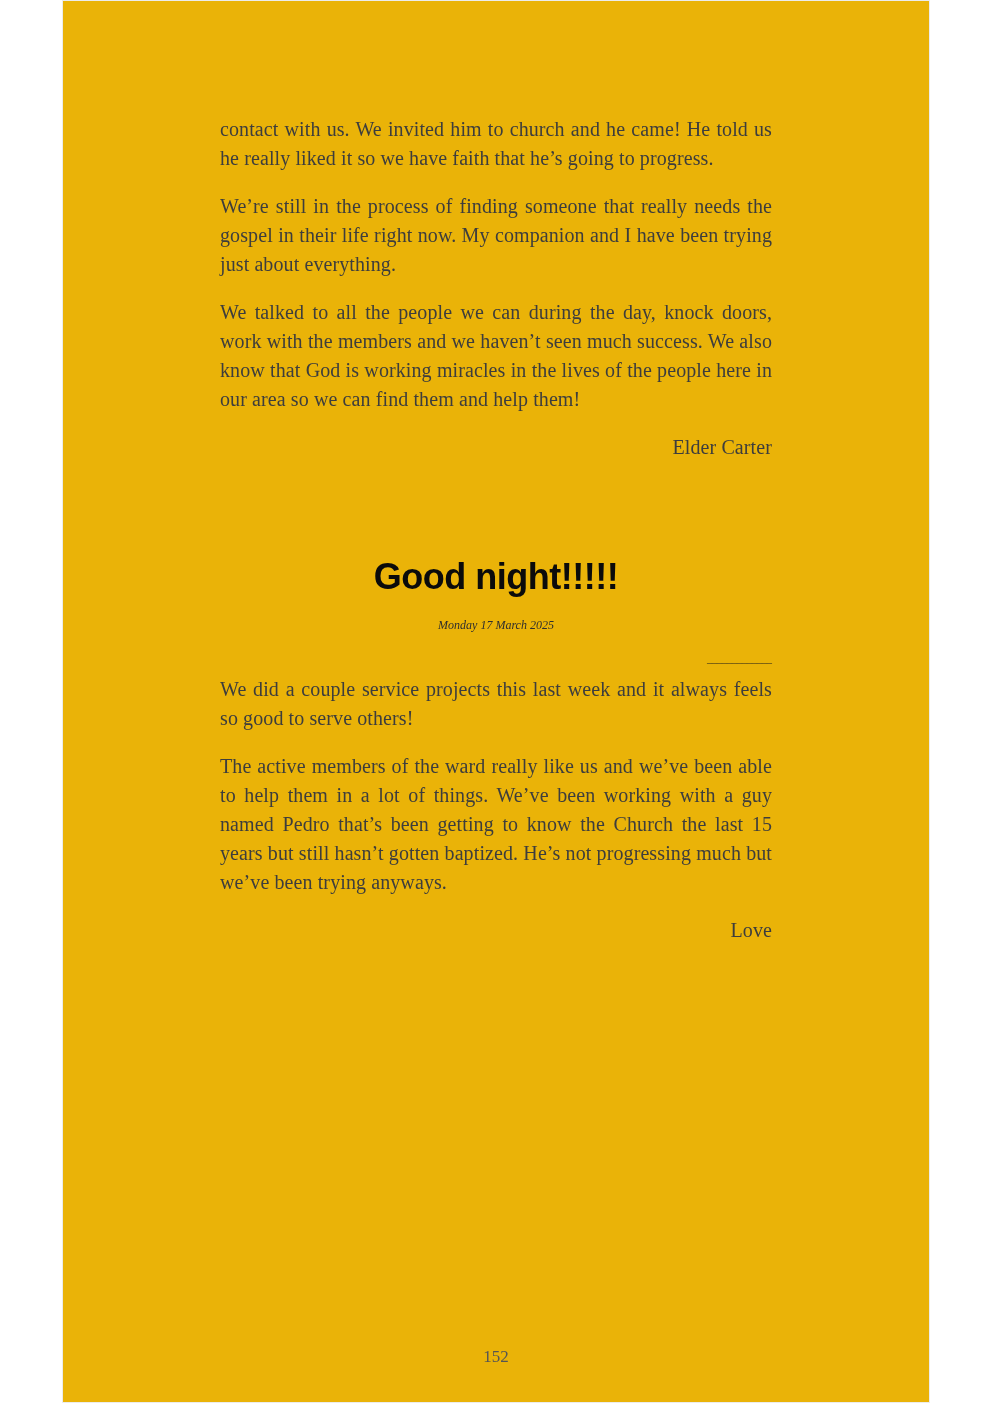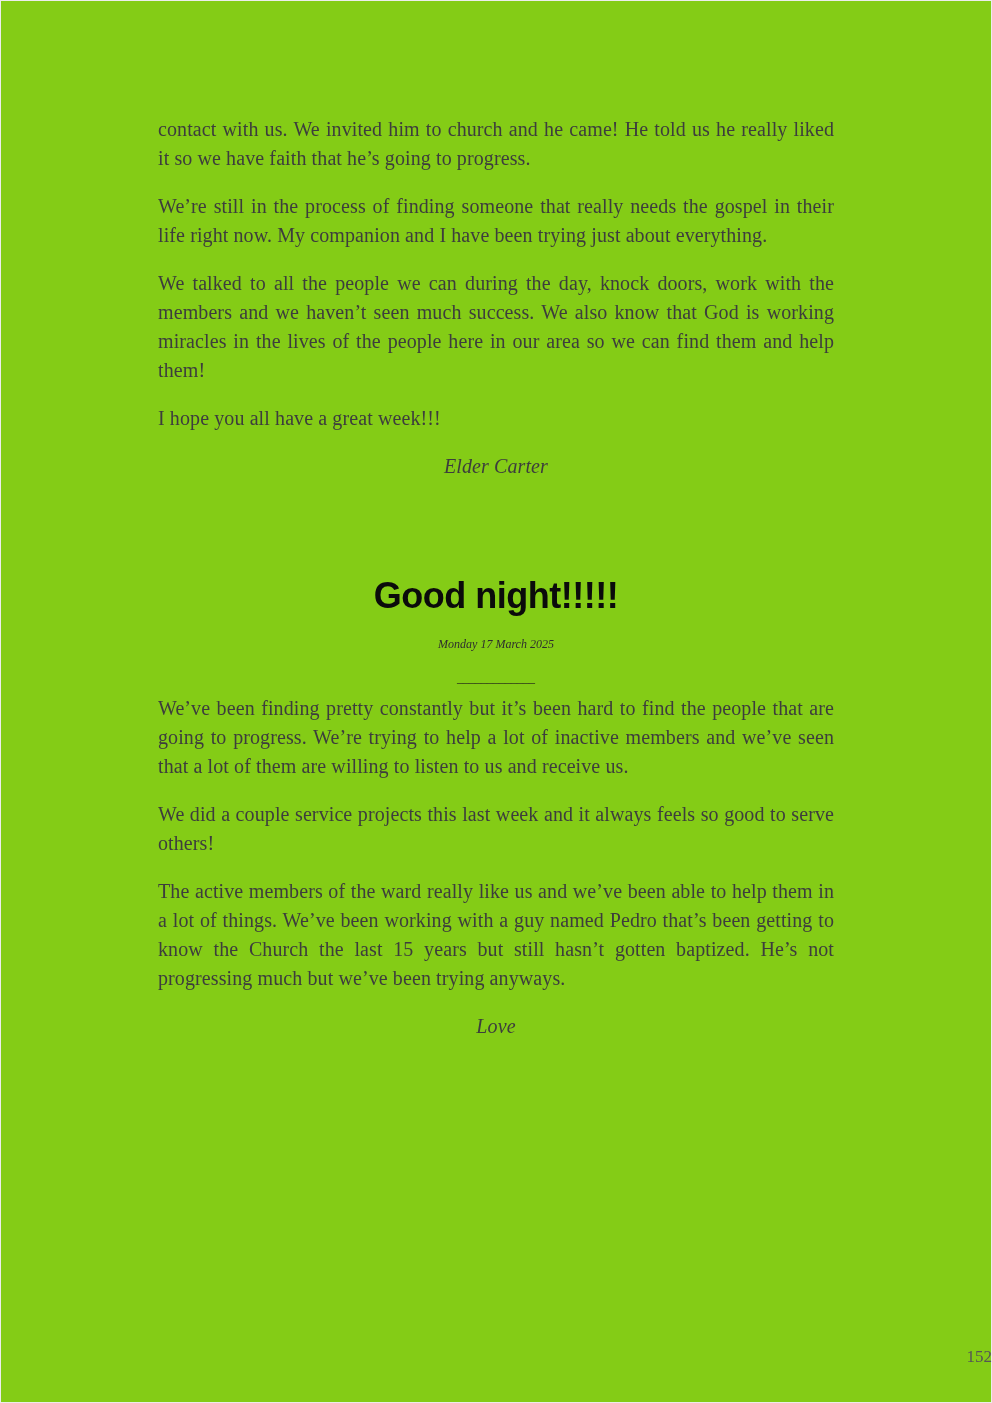--- a/index.html
+++ b/index.html
@@ -2,42 +2,41 @@
 <html><head>
 <meta charset="utf-8">
 <style>
   html, body {
     margin: 0;
     padding: 0;
     background: #ffffff;
   }
   .page {
     position: relative;
-    width: 992px;
+    width: 868px;
     height: 1403px;
     margin: 0 auto;
-    background: #84cc16;
+    background: #eab308;
     box-shadow: inset 0 0 0 1px #ececec;
     font-family: "Liberation Serif", serif;
     color: #3d3d3d;
     overflow: hidden;
   }
   .content {
     padding: 115px 158px 0 158px;
   }
   .content p {
     margin: 0 0 19px 0;
     font-size: 20px;
     line-height: 29px;
     text-align: justify;
     letter-spacing: 0.1px;
   }
   p.signature, p.closing {
-    text-align: center;
-    font-style: italic;
+    text-align: right;
   }
   .entry-header {
     margin-top: 93px;
     text-align: center;
   }
   .entry-title {
     margin: 16px;
     font-family: "Liberation Sans", sans-serif;
     font-weight: 700;
     font-size: 36px;
@@ -47,61 +46,59 @@
   }
   .entry-date {
     margin-top: 2px;
     font-style: italic;
     font-size: 12px;
     line-height: 20px;
     color: #2e2e2e;
   }
   .divider {
     margin: 14px 0 6px 0;
-    text-align: center;
-    font-size: 12px;
+    text-align: right;
+    font-size: 10px;
     line-height: 20px;
     color: #1a1a1a;
     letter-spacing: 0;
   }
   .page-footer {
     position: absolute;
     left: 0;
     right: 0;
     top: 1347px;
-    text-align: right;
+    text-align: center;
   }
   .page-number {
     font-size: 17px;
     line-height: 20px;
     color: #555555;
   }
 </style>
 </head>
 <body>
 
 <div class="page">
   <div class="content">
 
     <section>
       <p>contact with us. We invited him to church and he came! He told us he really liked it so we have faith that he’s going to progress.</p>
       <p>We’re still in the process of finding someone that really needs the gospel in their life right now. My companion and I have been trying just about everything.</p>
       <p>We talked to all the people we can during the day, knock doors, work with the members and we haven’t seen much success. We also know that God is working miracles in the lives of the people here in our area so we can find them and help them!</p>
-      <p>I hope you all have a great week!!!</p>
       <p class="signature">Elder Carter</p>
     </section>
 
     <section>
       <header class="entry-header">
         <h1 class="entry-title">Good night!!!!!</h1>
         <div class="entry-date">Monday 17 March 2025</div>
       </header>
       <div class="divider">_____________</div>
       <div>
-        <p>We’ve been finding pretty constantly but it’s been hard to find the people that are going to progress. We’re trying to help a lot of inactive members and we’ve seen that a lot of them are willing to listen to us and receive us.</p>
         <p>We did a couple service projects this last week and it always feels so good to serve others!</p>
         <p>The active members of the ward really like us and we’ve been able to help them in a lot of things. We’ve been working with a guy named Pedro that’s been getting to know the Church the last 15 years but still hasn’t gotten baptized. He’s not progressing much but we’ve been trying anyways.</p>
         <p class="closing">Love</p>
       </div>
     </section>
 
   </div>
 
   <footer class="page-footer">
     <span class="page-number">152</span>

